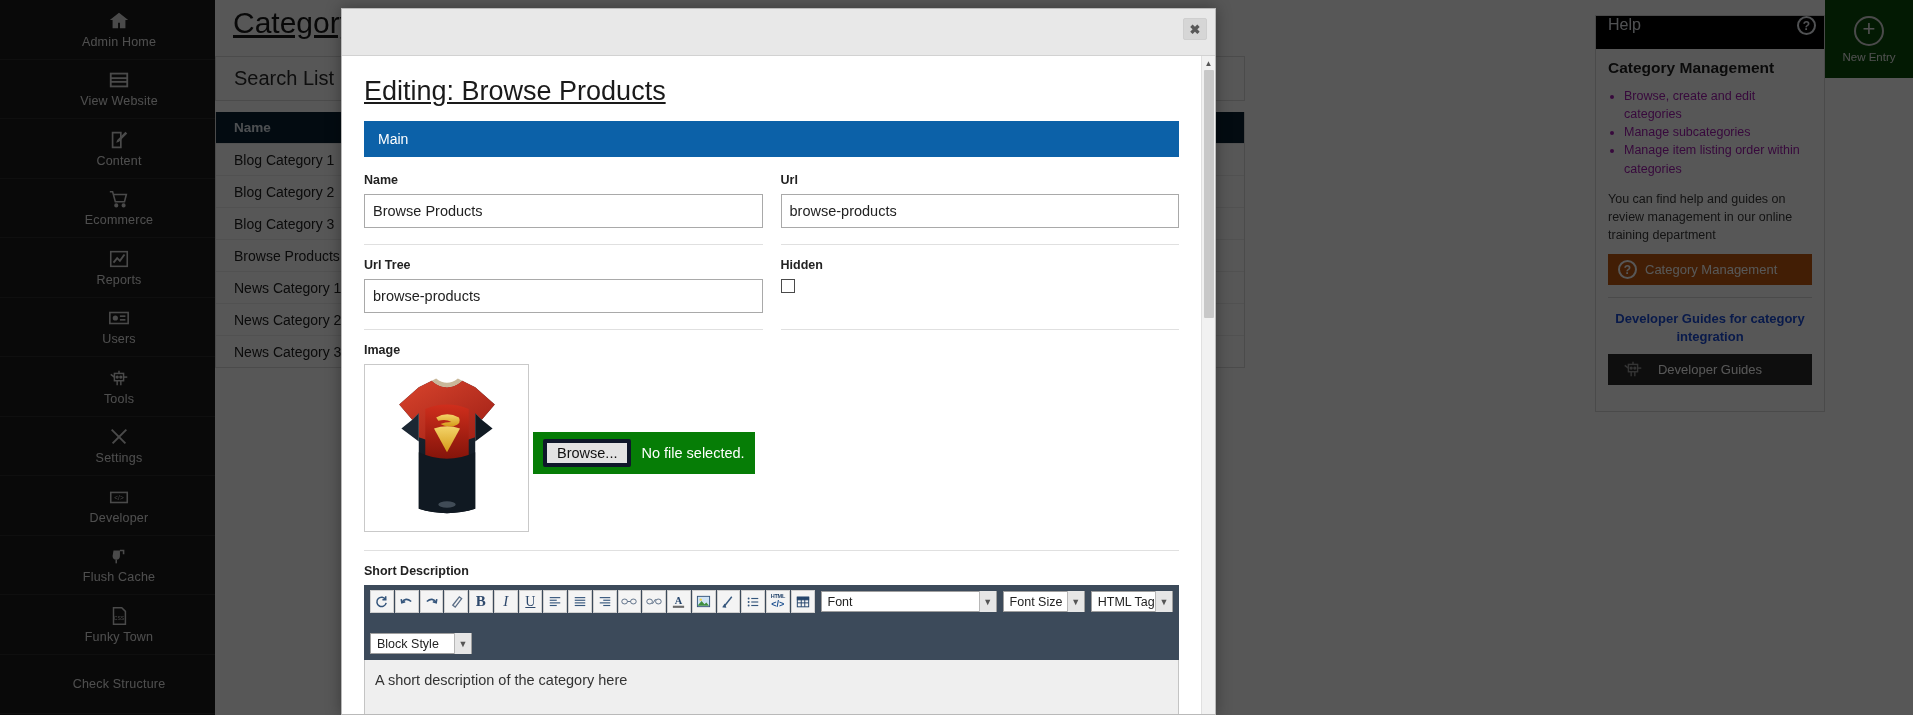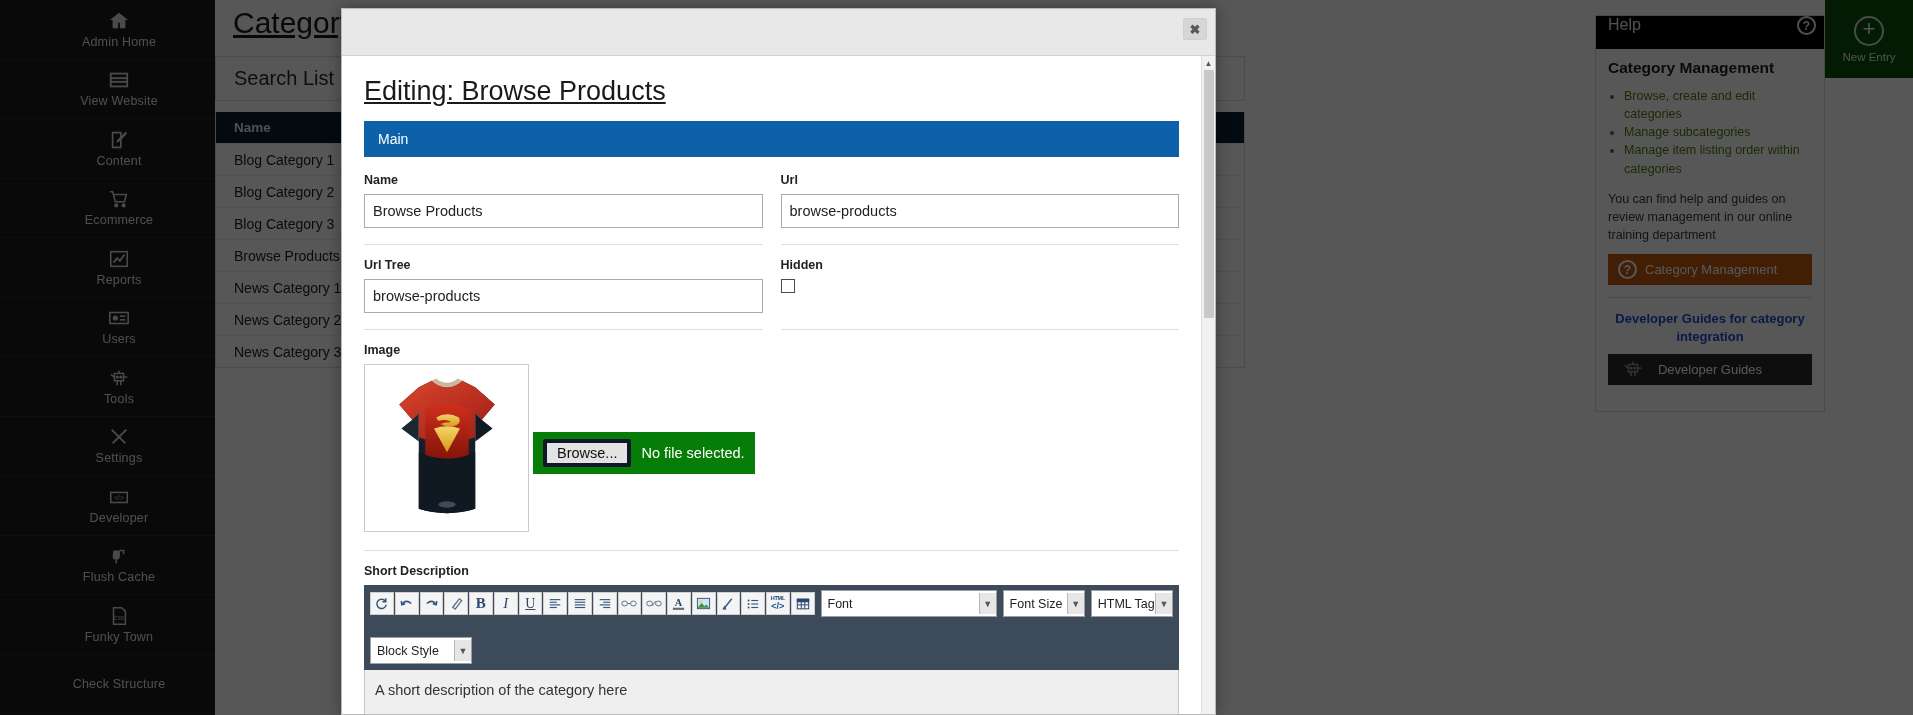--- a/index.html
+++ b/index.html
@@ -70,21 +70,21 @@
     padding: 0 8px 0 12px; font-size: 16px;
   }
   .qmark {
     width: 19px; height: 19px; border-radius:50%; border:2px solid #e9eef3;
     display:flex; align-items:center; justify-content:center;
     font-size: 12px; font-weight:bold; color:#e9eef3;
   }
   #help-body { padding: 10px 12px 14px; color:#333; }
   #help-body h3 { font-size: 15.5px; color:#1f1f1f; margin-bottom: 10px; font-weight:bold; }
   #help-body ul { margin: 0 0 12px 16px; }
-  #help-body li { font-size: 12.5px; line-height: 1.45; color:#4d7c0f; }
+  #help-body li { font-size: 12.5px; line-height: 1.45; color:#a21caf; }
   #help-body p.note { font-size:12.5px; line-height:1.45; color:#3a3a3a; margin-bottom: 10px; }
   .help-btn {
     height: 31px; display:flex; align-items:center; gap:8px; padding: 0 10px;
     font-size: 13px; color:#fff; margin-bottom: 12px;
   }
   .help-btn.orange { background:#c05a10; }
   .help-btn.dark   { background:#2b2b2b; justify-content:center; position:relative; }
   .hr-sep { height:1px; background:#d9d9d9; margin: 10px 0 12px; }
   #dev-title { text-align:center; font-size:13px; font-weight:bold; color:#1d4ed8; line-height:1.35; margin-bottom:9px; }
 
@@ -164,21 +164,21 @@
   }
   .ed-row { display:flex; align-items:center; gap: 1px; flex-wrap: nowrap; }
   .ed-row.second { margin-top: 20px; }
   .tbtn {
     width: 24px; height: 23px; background:#f4f4f4; border:1px solid #cfcfcf;
     display:flex; align-items:center; justify-content:center;
     color:#2f4a6d; font-size: 14px; line-height:1;
   }
   .tbtn svg { display:block; }
   .ed-sel {
-    height: 27px; background:#fff; border:1px solid #9f9f9f;
+    height: 21px; background:#fff; border:1px solid #9f9f9f;
     display:flex; align-items:center; justify-content:space-between;
     font-size: 12.5px; color:#222; padding-left:6px; margin-left: 5px;
   }
   .ed-sel .arw {
     width: 17px; height: 21px; background:#e6e6e6; border-left:1px solid #b7b7b7;
     display:flex; align-items:center; justify-content:center; font-size:9px; color:#555;
   }
   #sel-font { width: 178px; }
   #sel-size { width: 83px; }
   #sel-tag  { width: 83px; }

